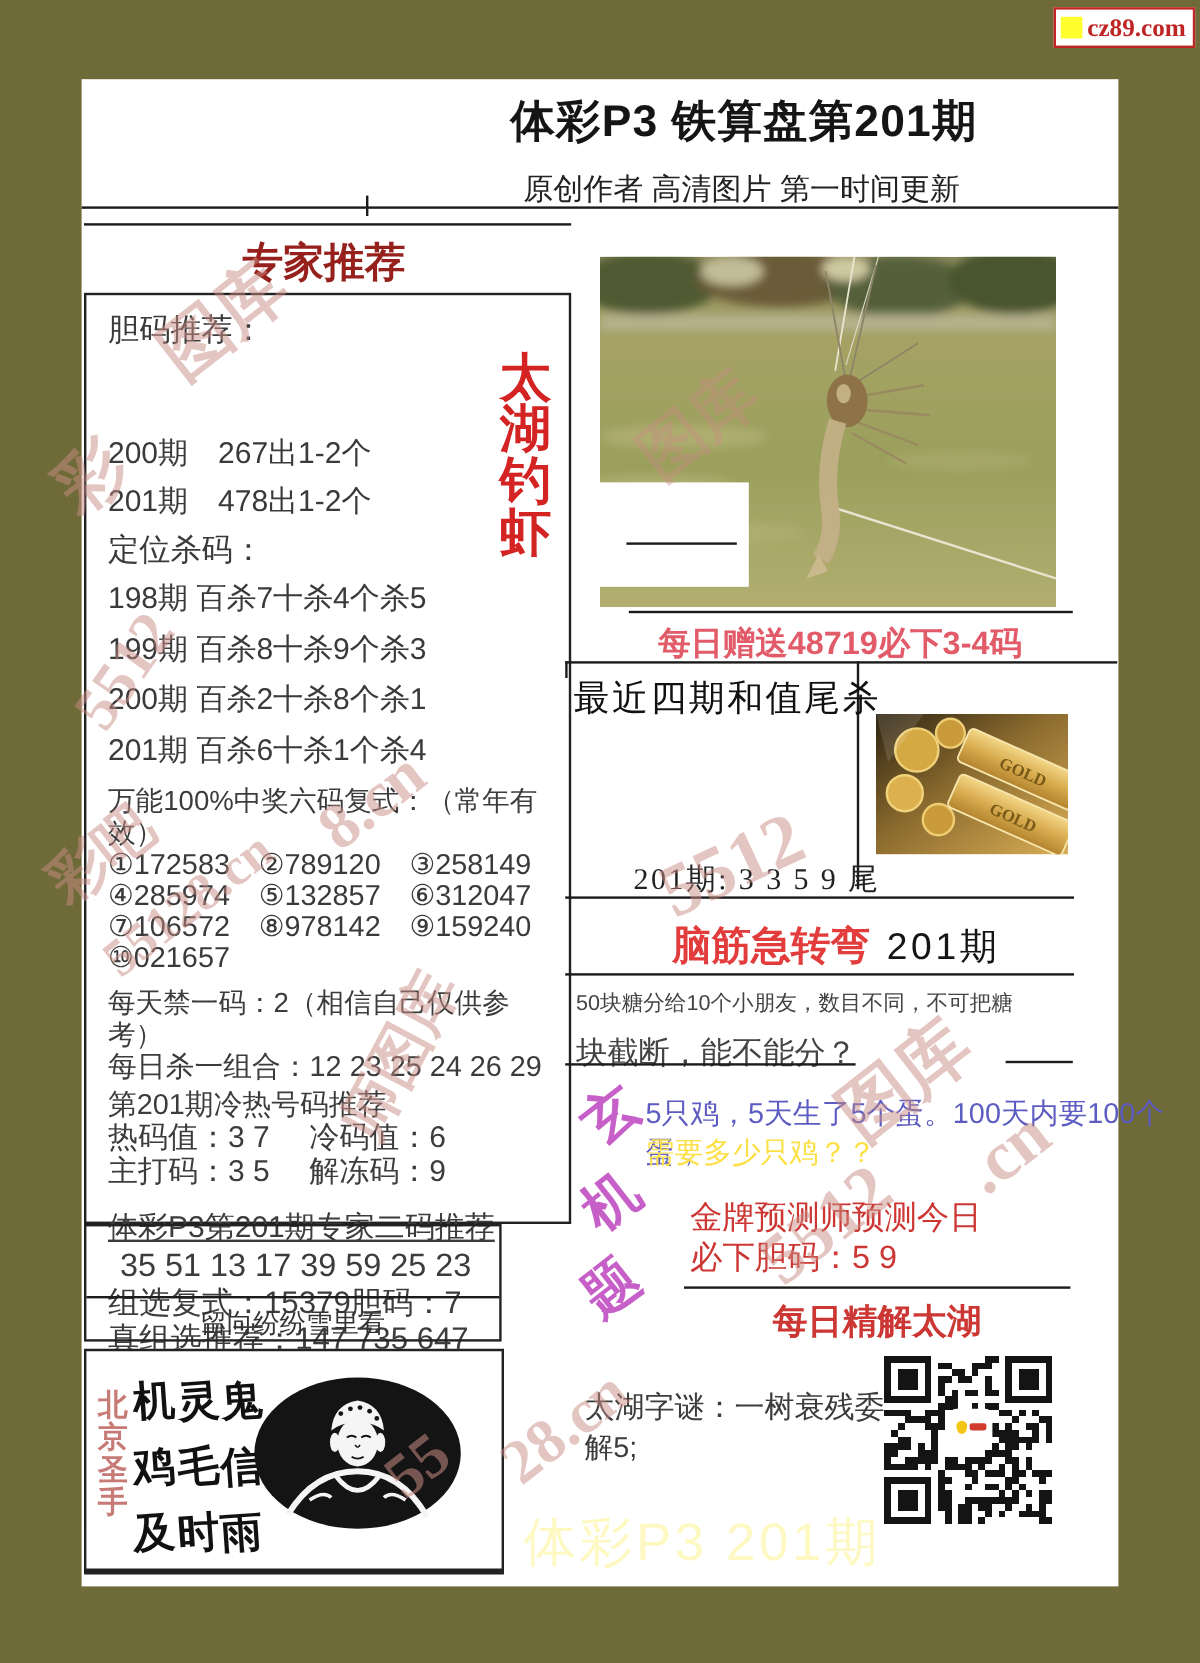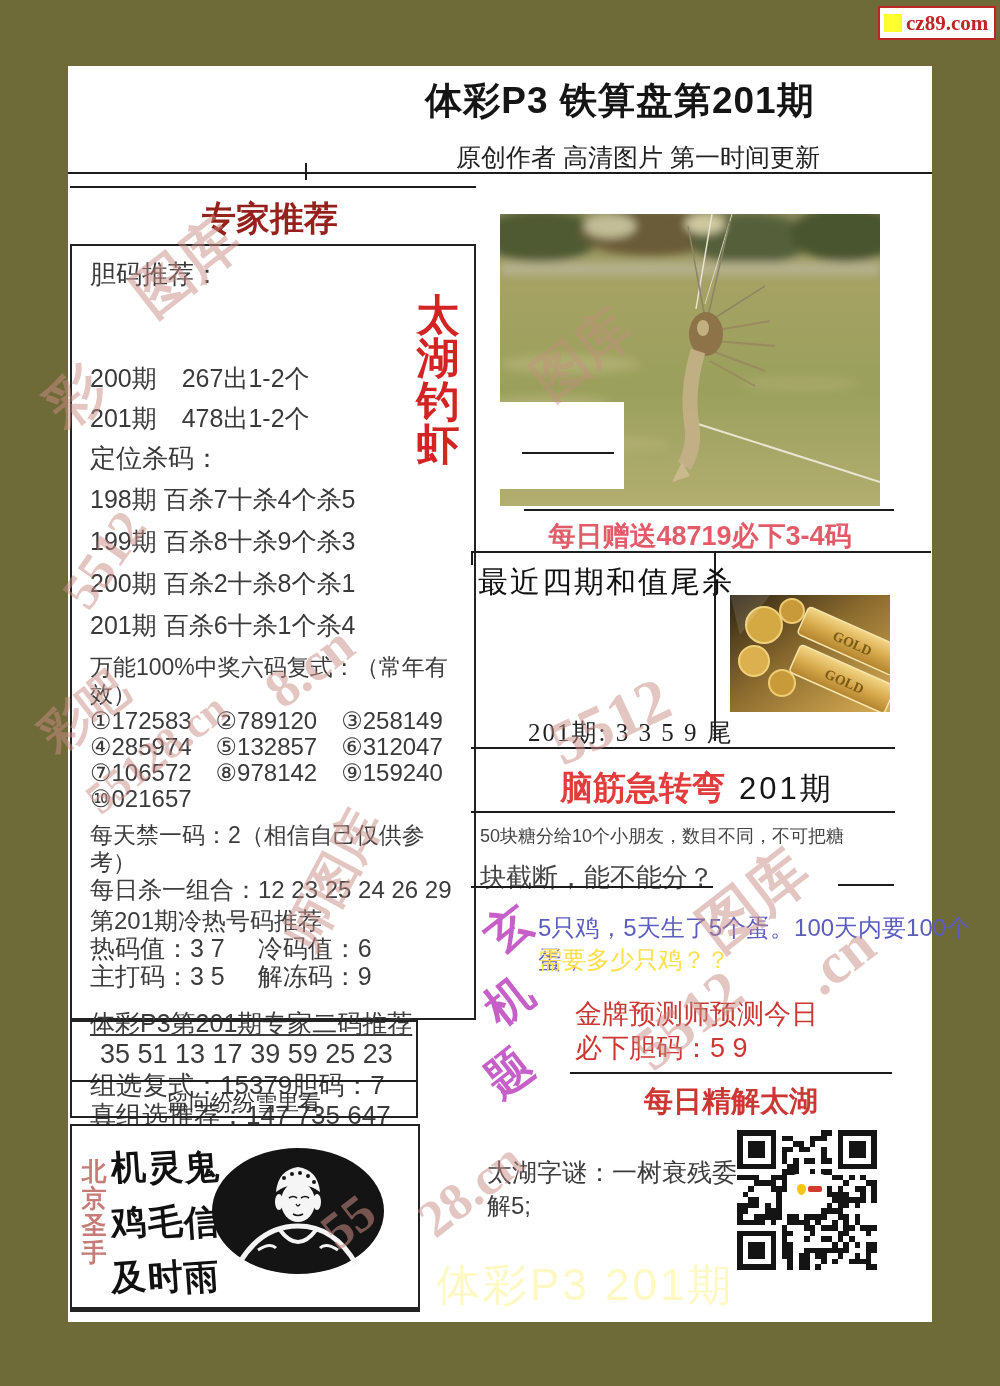--- a/index.html
+++ b/index.html
@@ -8,21 +8,21 @@
   .content{position:absolute;left:68px;top:66px;width:864px;height:1256px;background:#ffffff;}
   .abs{position:absolute;}
   .hline{position:absolute;background:#1c1c1c;height:2px;}
   .vline{position:absolute;background:#1c1c1c;width:2px;}
   .badge{position:absolute;left:878px;top:6px;width:118px;height:34px;background:#fff;
          border:2px solid #c02525;display:flex;align-items:center;gap:4px;padding:15px 4px;box-sizing:border-box;}
   .badge .sq{width:18px;height:18px;background:#ffff2e;}
   .badge .txt{font-family:"Liberation Serif",serif;color:#c02525;font-size:21px;font-weight:bold;}
   .title{position:absolute;left:330px;top:76px;width:580px;text-align:center;font-size:37px;
          color:#151515;letter-spacing:1px;font-weight:600;}
-  .subtitle{position:absolute;left:348px;top:141px;width:580px;text-align:center;font-size:25px;color:#222;}
+  .subtitle{position:absolute;left:328px;top:141px;width:580px;text-align:center;font-size:25px;color:#222;}
   .expert-hdr{position:absolute;left:150px;top:196px;width:240px;text-align:center;
               font-size:34px;font-weight:bold;color:#96201c;}
   .panel{position:absolute;left:70px;top:244px;width:406px;height:776px;border:2px solid #222;
          box-sizing:border-box;padding:8px 6px 0 18px;}
   .panel .ln{font-size:25px;line-height:40px;color:#3a3a3a;}
   .panel .sm{font-size:23px;line-height:27px;}
   .vert-red{position:absolute;left:412px;top:294px;width:52px;display:flex;flex-direction:column;
             font-size:43px;line-height:43px;font-weight:bold;color:#d32322;text-align:center;}
   .tsp-box{position:absolute;left:70px;top:1020px;width:348px;height:98px;border:2px solid #222;box-sizing:border-box;}
   .tsp-title{position:absolute;left:0;top:4px;width:100%;text-align:center;font-family:"Liberation Serif",serif;

